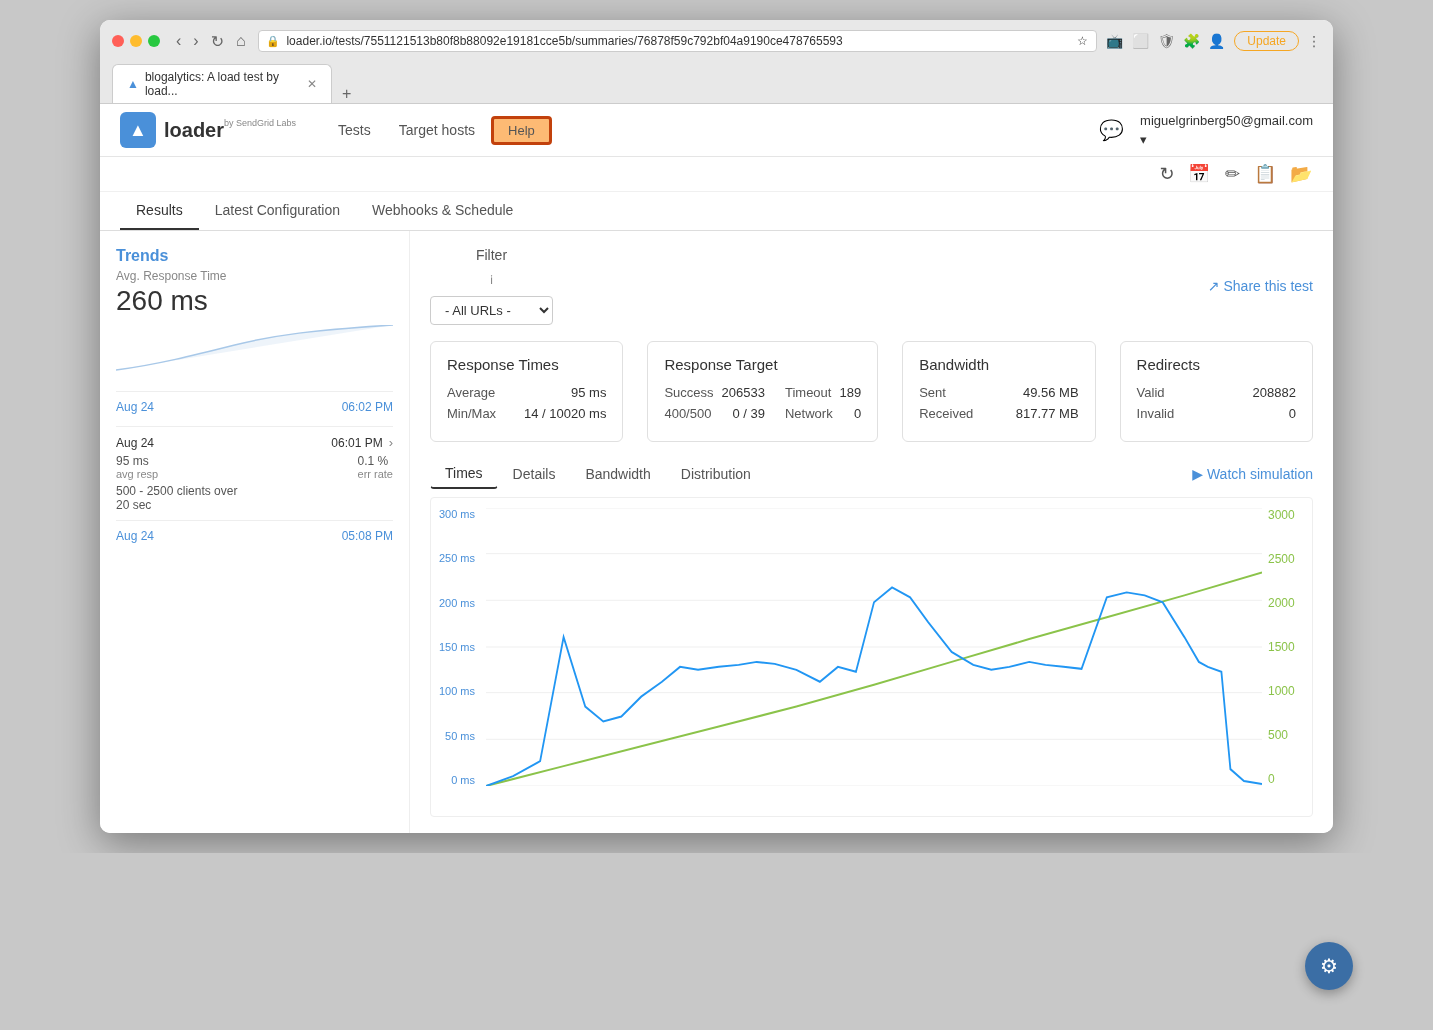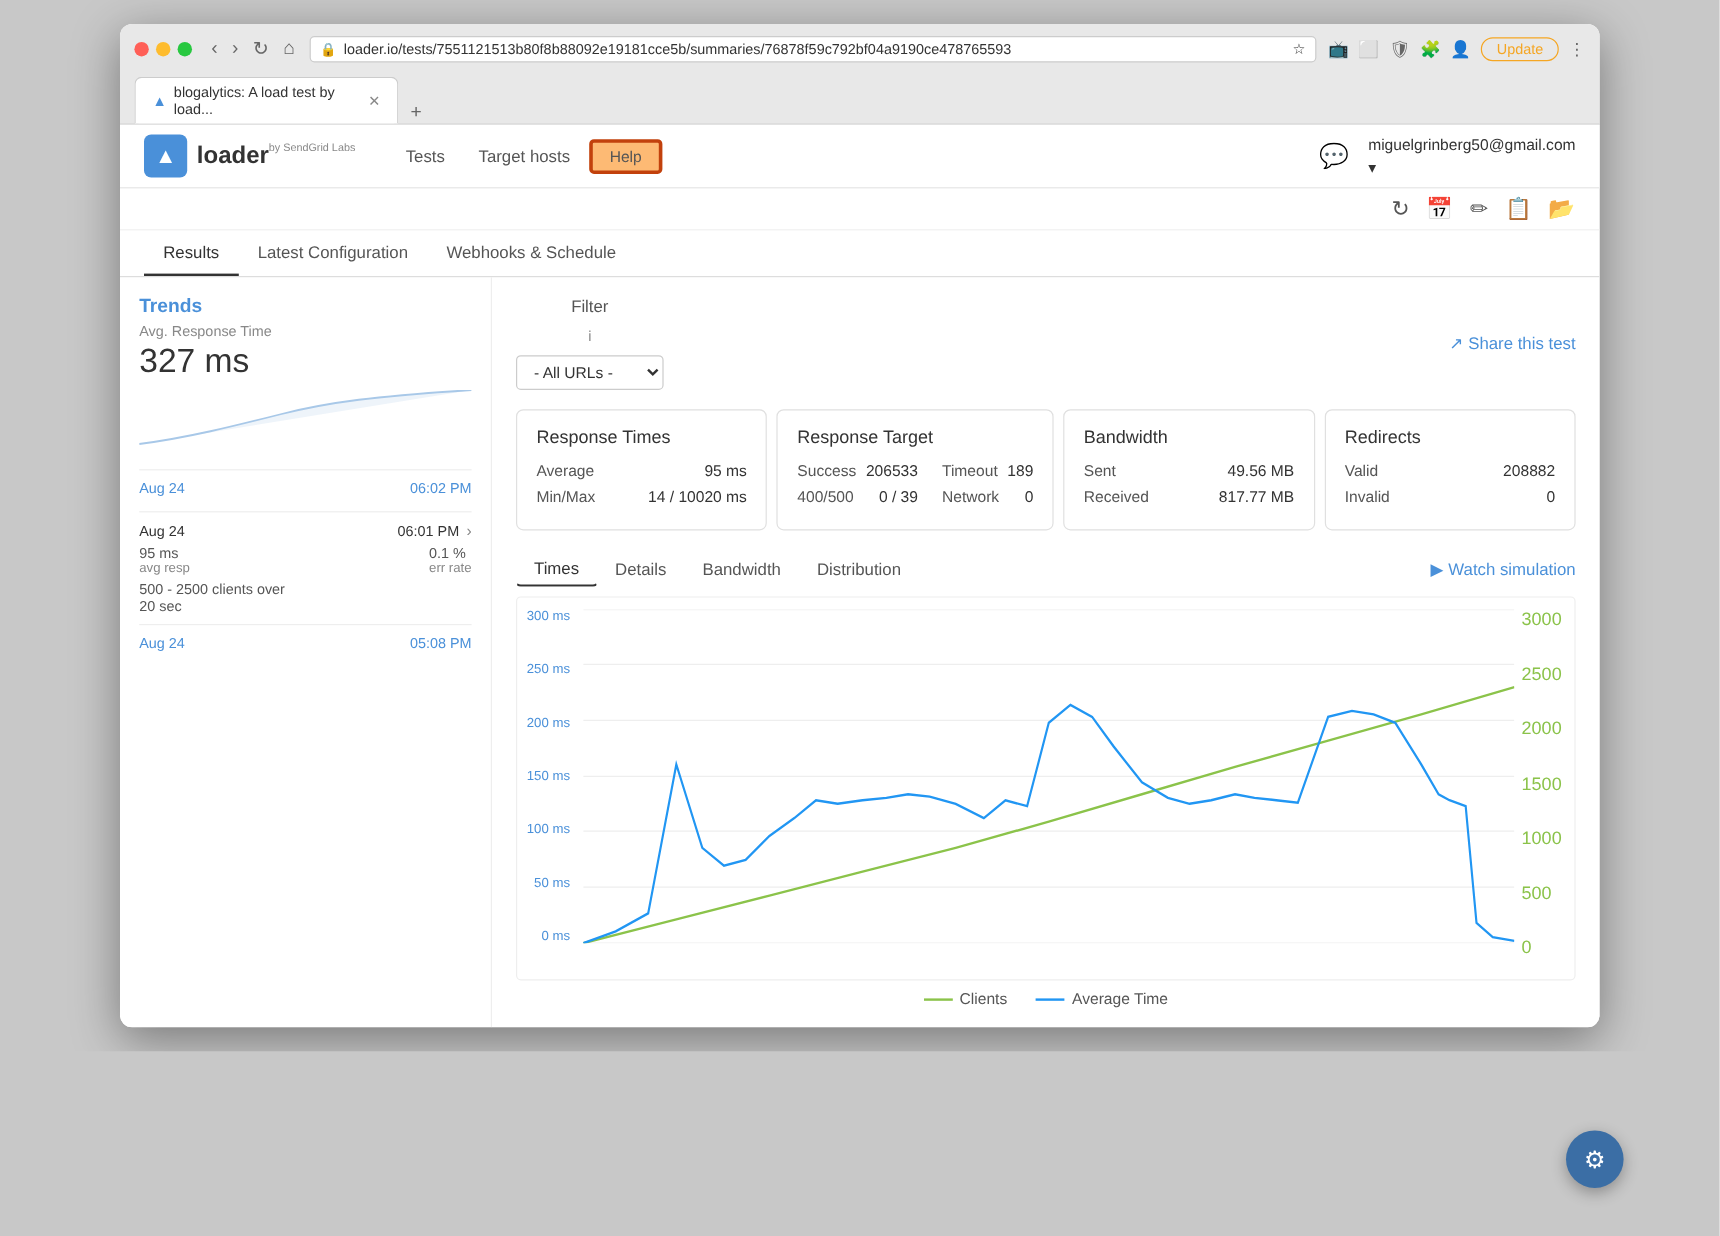--- a/index.html
+++ b/index.html
@@ -242,21 +242,21 @@
       background: none;
       border: none;
       cursor: pointer;
       font-size: 14px;
       display: flex; align-items: center; gap: 4px;
     }
 
     
     .stats-row {
       display: flex;
-      gap: 8px;
+      gap: 24px;
       margin-bottom: 16px;
     }
     .stat-card {
       border: 1px solid #e0e0e0;
       border-radius: 6px;
       padding: 14px 16px;
       flex: 1;
     }
     .stat-card-title {
       font-size: 15px;
@@ -344,28 +344,28 @@
       justify-content: space-between;
       align-items: flex-end;
       padding-right: 6px;
       font-size: 11px;
       color: #4a90d9;
     }
     .y-axis-right {
       position: absolute;
       right: 0;
       top: 10px;
-      bottom: 18px;
+      bottom: 30px;
       width: 50px;
       display: flex;
       flex-direction: column;
       justify-content: space-between;
       align-items: flex-start;
       padding-left: 6px;
-      font-size: 15px;
+      font-size: 12px;
       color: #8bc34a;
     }
 
     
     .fab {
       position: fixed;
       bottom: 40px;
       right: 80px;
       width: 48px; height: 48px;
       background: #3b6ea5;
@@ -456,21 +456,21 @@
       <a class="page-tab active">Results</a>
       <a class="page-tab">Latest Configuration</a>
       <a class="page-tab">Webhooks &amp; Schedule</a>
     </div>
 
     <div class="main-content">
 
       <div class="sidebar">
         <div class="trends-title">Trends</div>
         <div class="avg-label">Avg. Response Time</div>
-        <div class="avg-value">327 ms</div>
+        <div class="avg-value">260 ms</div>
 
         <div class="mini-chart">
           <svg viewBox="0 0 280 50" preserveAspectRatio="none">
             <path d="M0,45 C40,40 80,30 120,20 C160,10 200,5 280,0" stroke="#a8c8e8" stroke-width="1.5" fill="rgba(168,200,232,0.2)" vector-effect="non-scaling-stroke"></path>
           </svg>
         </div>
 
         <div class="trend-item">
           <div class="trend-item-header">
             <span class="trend-date">Aug 24</span>
@@ -643,30 +643,20 @@
             <text x="344" y="296" text-anchor="middle" font-size="10" fill="#666">00:08</text>
             <text x="430" y="296" text-anchor="middle" font-size="10" fill="#666">00:10</text>
             <text x="516" y="296" text-anchor="middle" font-size="10" fill="#666">00:12</text>
             <text x="602" y="296" text-anchor="middle" font-size="10" fill="#666">00:14</text>
             <text x="688" y="296" text-anchor="middle" font-size="10" fill="#666">00:16</text>
             <text x="774" y="296" text-anchor="middle" font-size="10" fill="#666">00:18</text>
             <text x="860" y="296" text-anchor="middle" font-size="10" fill="#666">00:20</text>
           </svg>
         </div>
 
-        <div class="chart-legend">
-          <div class="legend-item">
-            <div class="legend-line legend-line-green"></div>
-            <span>Clients</span>
-          </div>
-          <div class="legend-item">
-            <div class="legend-line legend-line-blue"></div>
-            <span>Average Time</span>
-          </div>
-        </div>
       </div>
     </div>
   </div>
 </div>
 
 <div class="fab">
   <span>⚙</span>
 </div>
 
 </body></html>

